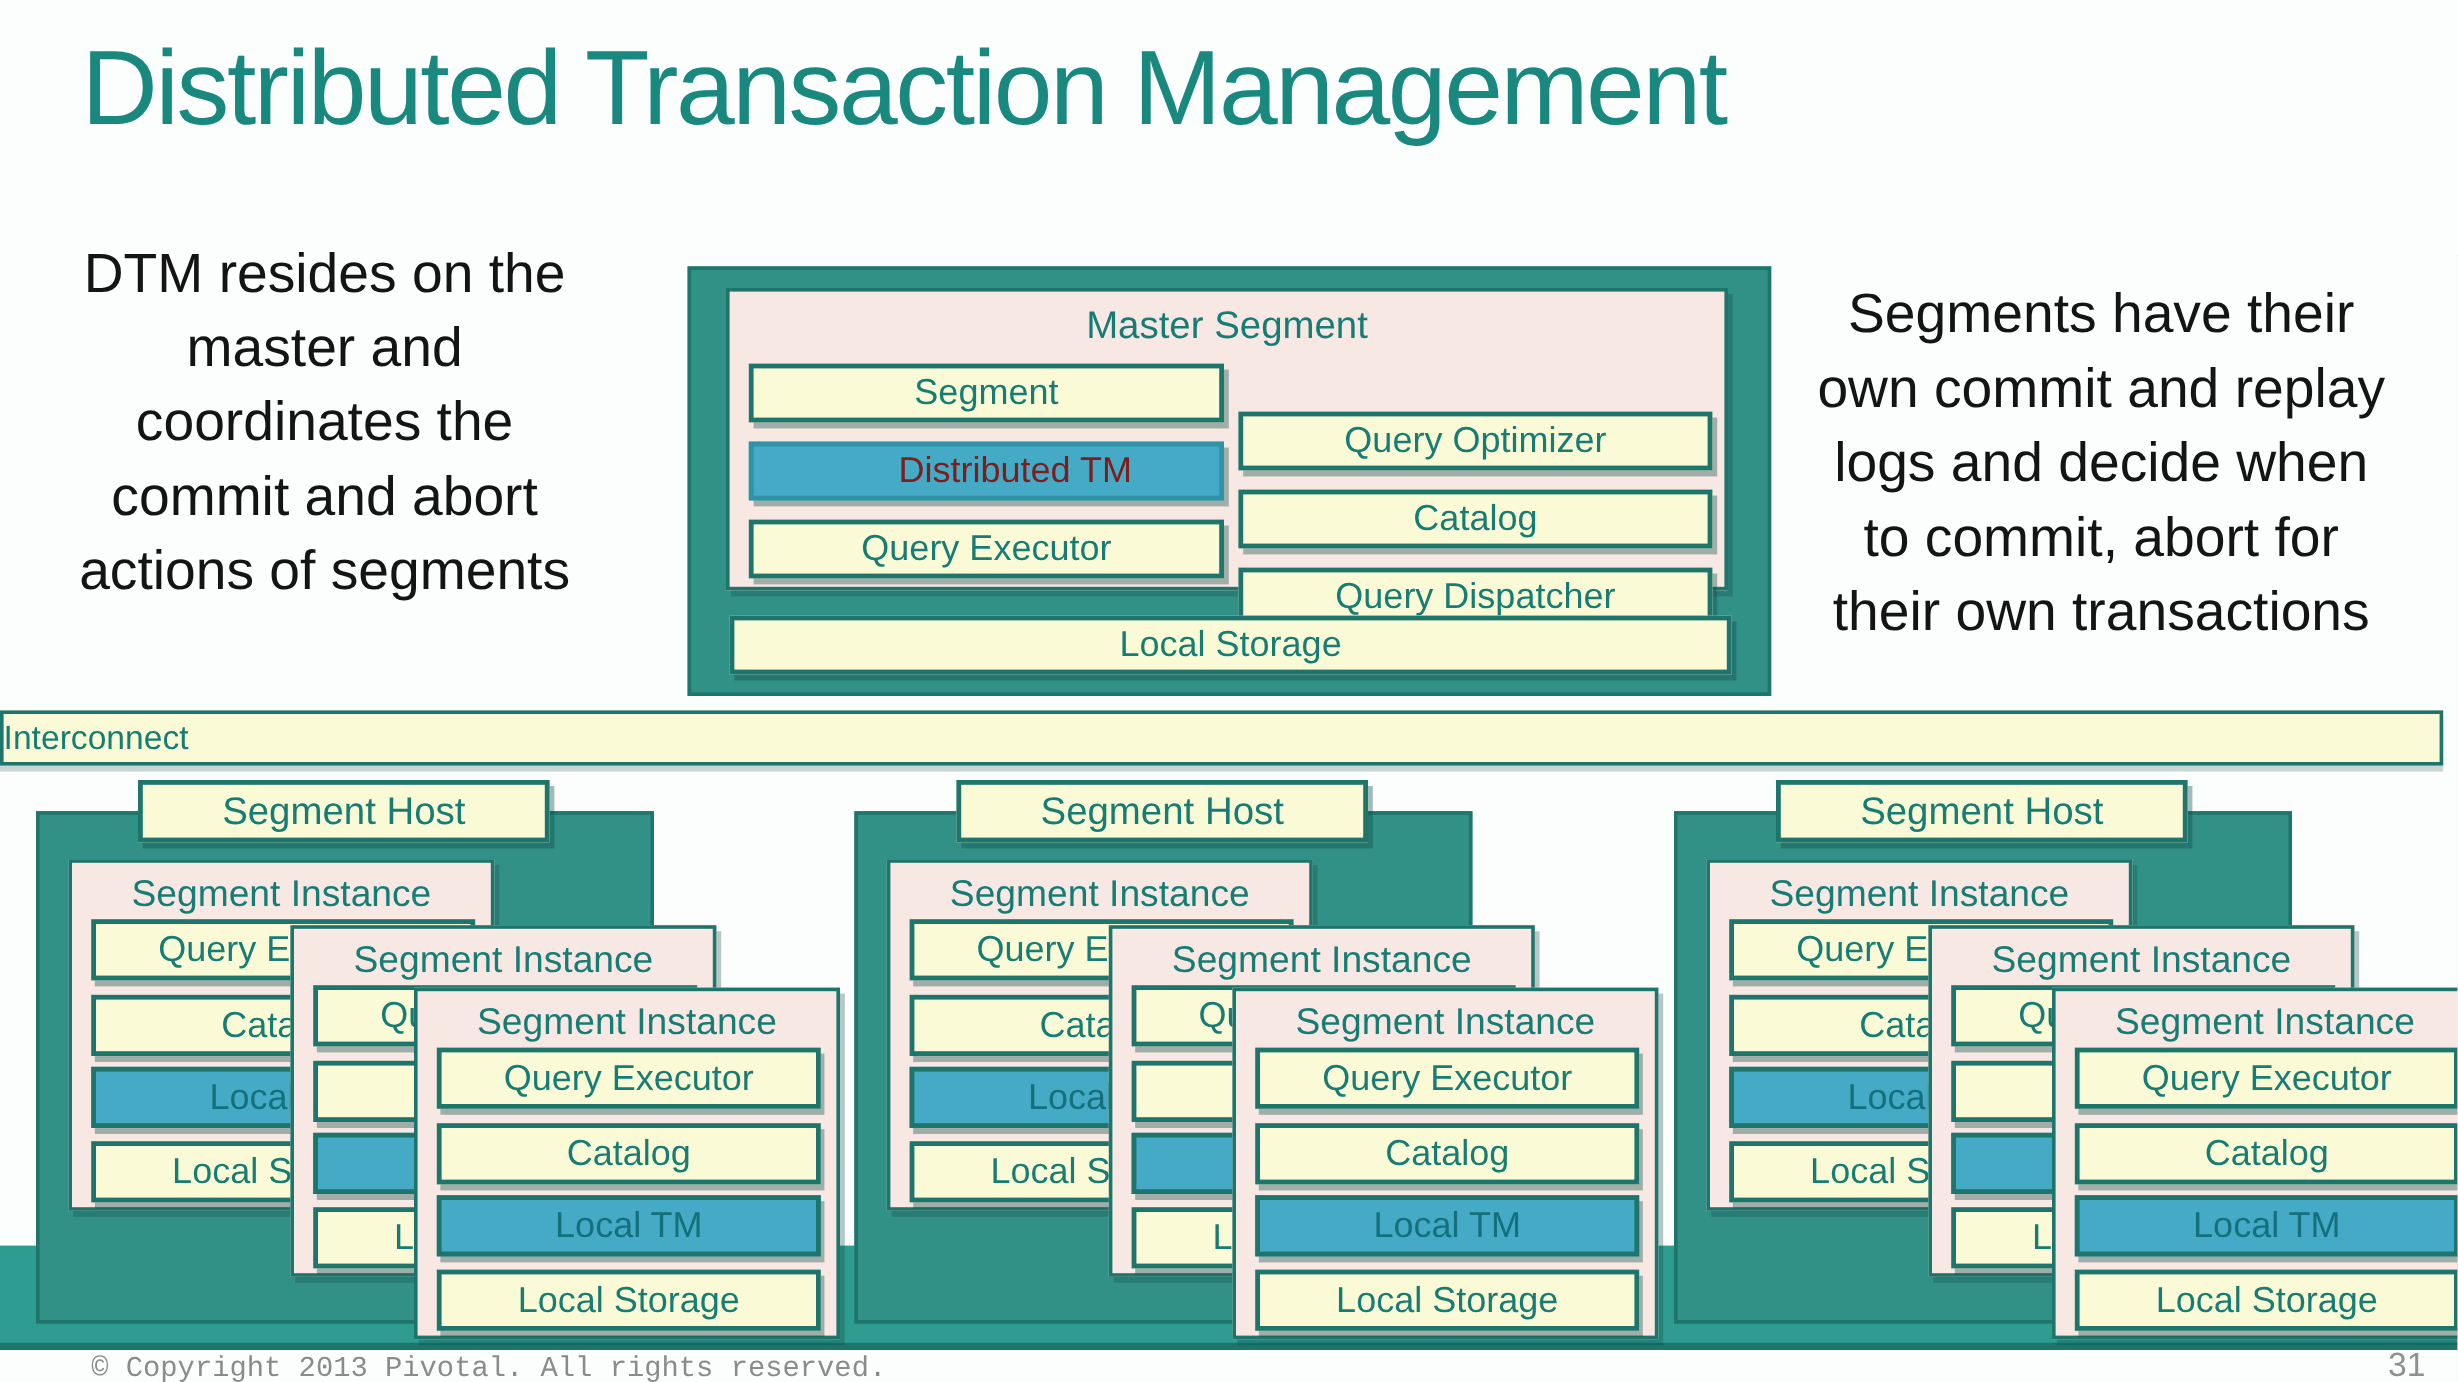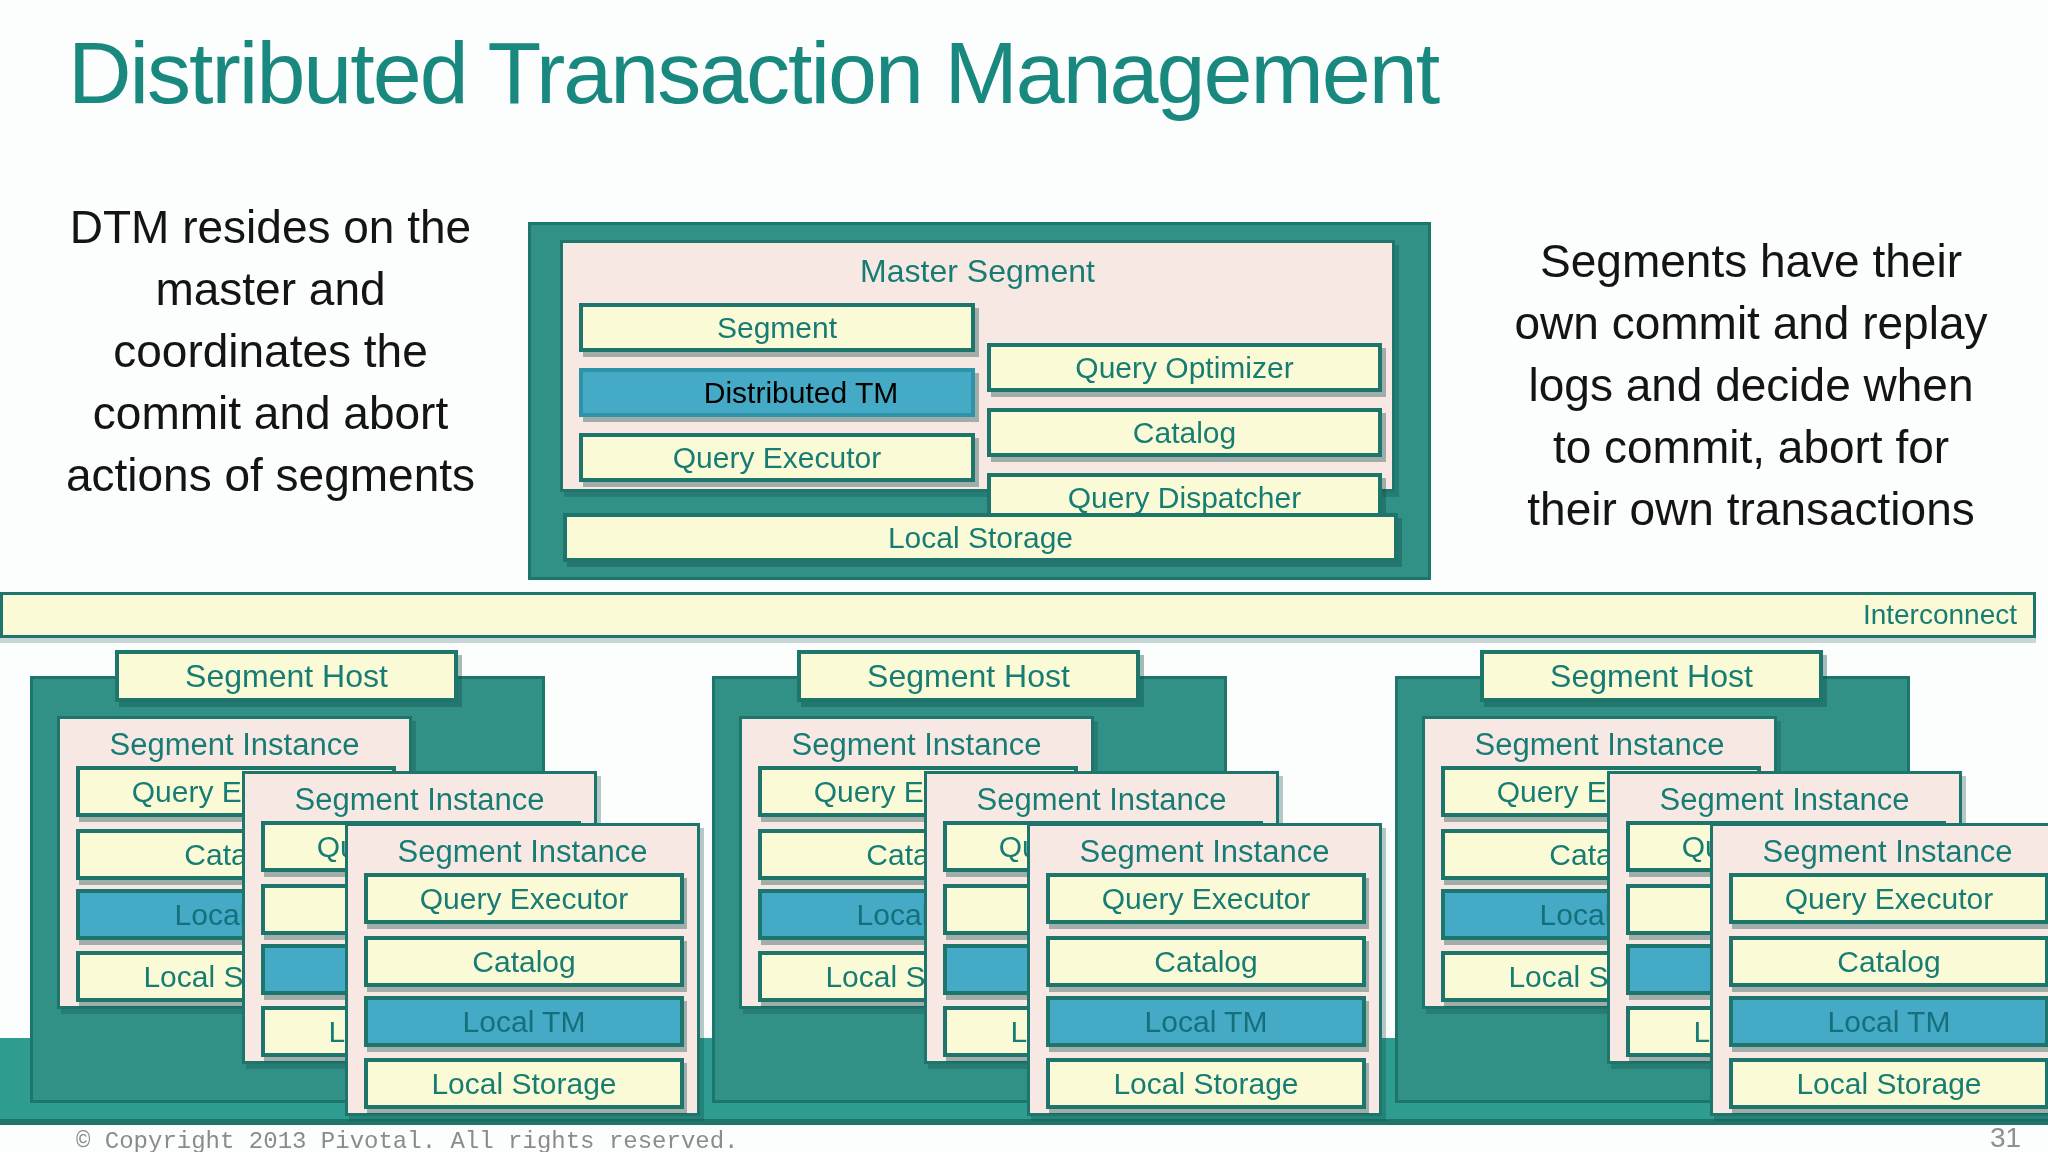--- a/index.html
+++ b/index.html
@@ -27,21 +27,21 @@
   }
   .note{
     position:absolute;font-size:46px;line-height:62px;color:var(--noteText);
     text-align:center;white-space:pre-line;
   }
   .note-left{left:18px;top:196px;width:505px;}
   .note-right{left:1458px;top:230px;width:586px;}
 
   
   .mhost-body{
-    position:absolute;left:528px;top:222px;width:903px;height:358px;
+    position:absolute;left:573px;top:222px;width:903px;height:358px;
     background:var(--teal);border:3px solid var(--borderDark);box-sizing:border-box;
   }
   .host-label{
     position:absolute;background:var(--cream);border:4px solid var(--borderDark);
     box-sizing:border-box;display:flex;align-items:center;justify-content:center;
     font-size:32px;color:var(--tealText);
     box-shadow:4px 5px 0 rgba(16,77,72,.38);z-index:6;
   }
   .mhost-label{left:793px;top:176px;width:400px;height:62px;}
   .mseg{
@@ -52,38 +52,38 @@
   .panel-heading{
     margin-top:10px;text-align:center;font-size:32px;color:var(--tealText);
   }
   .mod{
     position:absolute;height:49px;box-sizing:border-box;
     border:4px solid var(--borderDark);background:var(--cream);
     display:flex;align-items:center;justify-content:center;
     font-size:30px;color:var(--tealText);
     box-shadow:4px 5px 0 rgba(16,77,72,.38);
   }
-  .mod.blue{background:var(--blue);border-color:var(--blueBorder);color:#000000;padding-left:48px;}
+  .mod.blue{background:var(--blue);border-color:var(--blueBorder);color:#7f1d1d;padding-left:48px;}
   .mc1{left:16px;width:396px;}
   .mc2{left:424px;width:395px;margin-top:40px;}
   .mr1{top:60px;}
   .mr2{top:125px;}
   .mr3{top:190px;}
   .mlocal{
     position:absolute;left:32px;top:288px;width:835px;height:49px;box-sizing:border-box;
     border:4px solid var(--borderDark);background:var(--cream);
     display:flex;align-items:center;justify-content:center;
     font-size:30px;color:var(--tealText);box-shadow:4px 5px 0 rgba(16,77,72,.38);
   }
 
   
   .interconnect{
     position:absolute;left:0;top:592px;width:2036px;height:46px;box-sizing:border-box;
     background:var(--cream);border:3px solid var(--borderDark);
-    display:flex;align-items:center;justify-content:flex-end;padding-right:16px;
+    display:flex;align-items:center;justify-content:flex-start;padding-right:16px;
     font-size:28px;color:var(--tealText);box-shadow:0 5px 0 rgba(16,77,72,.22);
   }
 
   
   .band{
     position:absolute;left:0;top:1038px;width:2048px;height:87px;box-sizing:border-box;
     background:var(--band);border-bottom:6px solid var(--borderDark);
   }
 
   

